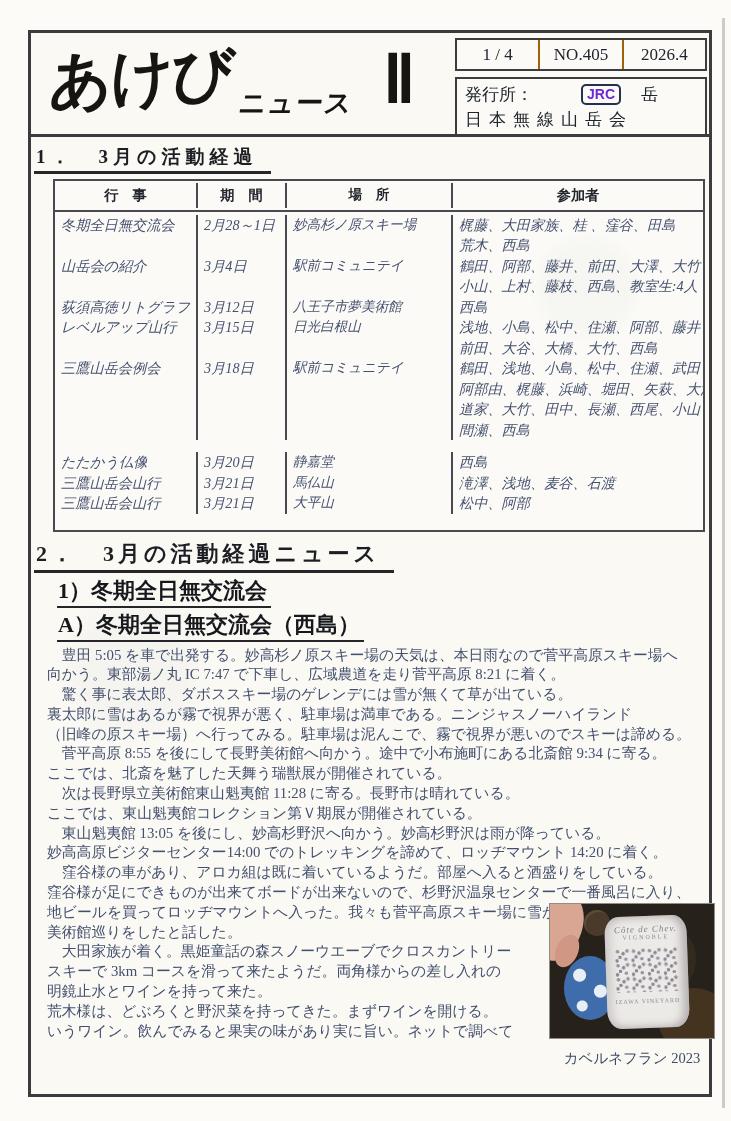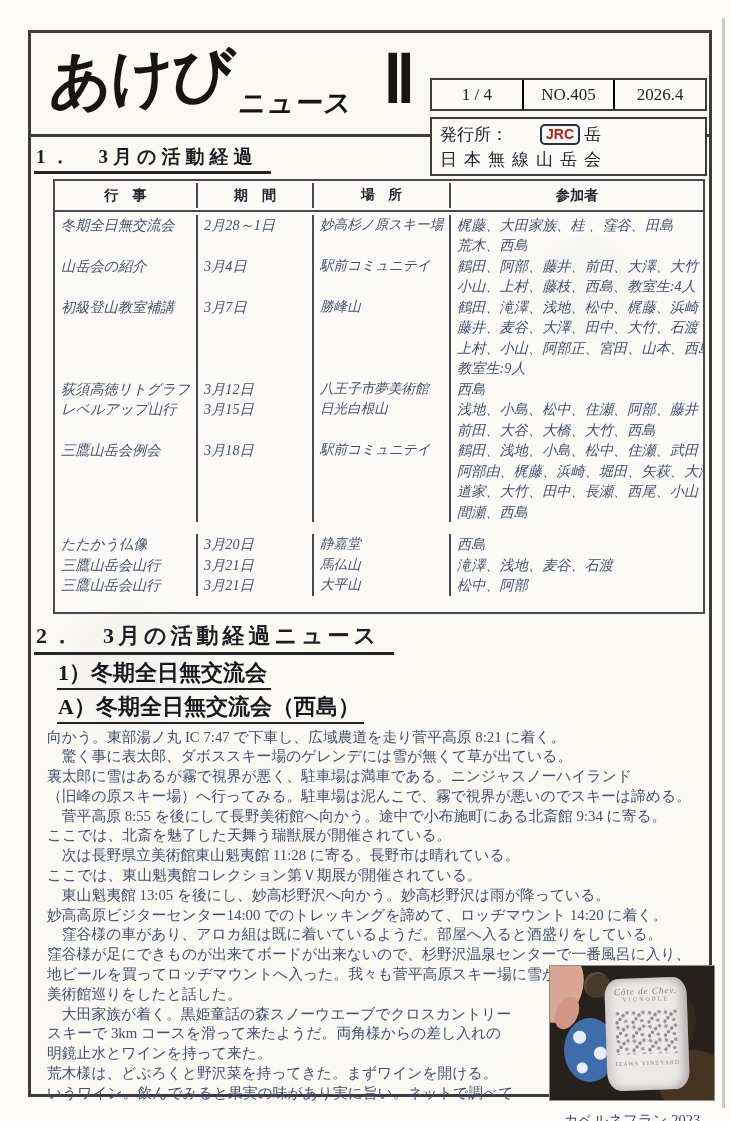--- a/index.html
+++ b/index.html
@@ -29,36 +29,36 @@
   }
   .logo-sub{
     position:absolute;left:208px;top:52px;
     font-size:27px;font-weight:bold;letter-spacing:1px;
     transform:skewX(-8deg);
   }
   .logo-numeral{
     position:absolute;left:352px;top:8px;
     font-size:66px;font-weight:bold;font-family:"Liberation Serif",serif;
   }
-  .info-area{width:279px;padding:5px 2px 15px 0;box-sizing:border-box;margin-top:40px;}
+  .info-area{width:254px;padding:5px 2px 15px 0;box-sizing:border-box;}
   .info-cells{display:flex;border:2px solid #3c3c3e;background:#fbfaf6;}
   .info-cell{
     flex:1;text-align:center;font-size:17px;color:#20242e;
-    padding:5px 0 4px 0;border-left:2px solid #000000;white-space:nowrap;
+    padding:5px 0 4px 0;border-left:2px solid #a16207;white-space:nowrap;
   }
   .info-cell:first-child{border-left:none;}
   .publisher-box{
     border:2px solid #3c3c3e;border-top:none;margin-top:6px;border-top:2px solid #3c3c3e;
     padding:4px 6px 3px 8px;font-size:17px;color:#20242e;background:#fbfaf6;
   }
-  .publisher-line1{display:flex;align-items:center;gap:4px;}
+  .publisher-line1{display:flex;align-items:center;gap:20px;}
   .jrc-badge{
     display:inline-block;border:2px solid #23304e;border-radius:5px;
     font-family:"Liberation Sans",sans-serif;font-weight:bold;font-size:14px;
-    padding:0 4px 1px 4px;color:#b91c1c;margin-left:28px;
+    padding:0 4px 1px 4px;color:#6d28d9;margin-left:28px;
   }
   .publisher-line2{letter-spacing:7px;margin-top:2px;white-space:nowrap;}
   
   .sec-title{
     display:inline-block;margin:7px 0 3px 3px;
     font-size:19px;font-weight:bold;color:#1c1e24;letter-spacing:5px;
     border-bottom:3px solid #26262a;padding:0 14px 1px 2px;white-space:nowrap;
   }
   .sec2-title{font-size:22px;letter-spacing:4px;}
   
@@ -66,22 +66,22 @@
     margin:2px 0 0 22px;width:652px;box-sizing:border-box;
     border:2px solid #494951;background:rgba(255,255,255,.25);
     font-size:14.2px;line-height:20.5px;
   }
   .thead{display:flex;border-bottom:2px solid #494951;font-weight:bold;color:#23262e;
     text-align:center;padding:2px 0;}
   .trow{display:flex;font-style:italic;}
   .trow.gap-top{margin-top:12px;}
   .tcell{padding:0 6px;box-sizing:border-box;overflow:hidden;white-space:nowrap;}
   .c-event{width:141px;}
-  .c-period{width:116px;border-left:2px solid #494951;}
-  .c-place{width:137px;border-left:2px solid #494951;font-size:13.6px;}
+  .c-period{width:89px;border-left:2px solid #494951;}
+  .c-place{width:166px;border-left:2px solid #494951;font-size:13.6px;}
   .c-part{flex:1;border-left:2px solid #494951;}
   .thead .tcell{border-color:#494951;padding-top:2px;padding-bottom:2px;}
   .table-tail{height:16px;}
   .trow:first-of-type{margin-top:3px;}
   
   .subhead{
     display:inline-block;margin:0 0 2px 26px;
     font-size:22px;font-weight:bold;color:#17181d;
     border-bottom:2.5px solid #26262a;padding:0 4px 0 1px;white-space:nowrap;
   }
@@ -182,31 +182,20 @@
         <div class="trow">
           <div class="tcell c-event">山岳会の紹介</div>
           <div class="tcell c-period">3月4日</div>
           <div class="tcell c-place">駅前コミュニテイ</div>
           <div class="tcell c-part">
             <div>鶴田、阿部、藤井、前田、大澤、大竹</div>
             <div>小山、上村、藤枝、西島、教室生:4人</div>
           </div>
         </div>
         <div class="trow">
-          <div class="tcell c-event">初級登山教室補講</div>
-          <div class="tcell c-period">3月7日</div>
-          <div class="tcell c-place">勝峰山</div>
-          <div class="tcell c-part">
-            <div>鶴田、滝澤、浅地、松中、梶藤、浜崎</div>
-            <div>藤井、麦谷、大澤、田中、大竹、石渡</div>
-            <div>上村、小山、阿部正、宮田、山本、西島</div>
-            <div>教室生:9人</div>
-          </div>
-        </div>
-        <div class="trow">
           <div class="tcell c-event">荻須高徳リトグラフ</div>
           <div class="tcell c-period">3月12日</div>
           <div class="tcell c-place">八王子市夢美術館</div>
           <div class="tcell c-part">
             <div>西島</div>
           </div>
         </div>
         <div class="trow">
           <div class="tcell c-event">レベルアップ山行</div>
           <div class="tcell c-period">3月15日</div>
@@ -255,20 +244,21 @@
     <div class="table-tail"></div>
   </div>
 
   <div>
     <span class="sec-title sec2-title">2．　3月の活動経過ニュース</span>
   </div>
   <div><span class="subhead">1）冬期全日無交流会</span></div>
   <div><span class="subhead">A）冬期全日無交流会（西島）</span></div>
 
   <div class="bodytext">
+      <div class="bline">　豊田 5:05 を車で出発する。妙高杉ノ原スキー場の天気は、本日雨なので菅平高原スキー場へ</div>
       <div class="bline">向かう。東部湯ノ丸 IC 7:47 で下車し、広域農道を走り菅平高原 8:21 に着く。</div>
       <div class="bline">　驚く事に表太郎、ダボススキー場のゲレンデには雪が無くて草が出ている。</div>
       <div class="bline">裏太郎に雪はあるが霧で視界が悪く、駐車場は満車である。ニンジャスノーハイランド</div>
       <div class="bline">（旧峰の原スキー場）へ行ってみる。駐車場は泥んこで、霧で視界が悪いのでスキーは諦める。</div>
       <div class="bline">　菅平高原 8:55 を後にして長野美術館へ向かう。途中で小布施町にある北斎館 9:34 に寄る。</div>
       <div class="bline">ここでは、北斎を魅了した天舞う瑞獣展が開催されている。</div>
       <div class="bline">　次は長野県立美術館東山魁夷館 11:28 に寄る。長野市は晴れている。</div>
       <div class="bline">ここでは、東山魁夷館コレクション第Ｖ期展が開催されている。</div>
       <div class="bline">　東山魁夷館 13:05 を後にし、妙高杉野沢へ向かう。妙高杉野沢は雨が降っている。</div>
       <div class="bline">妙高高原ビジターセンター14:00 でのトレッキングを諦めて、ロッヂマウント 14:20 に着く。</div>

